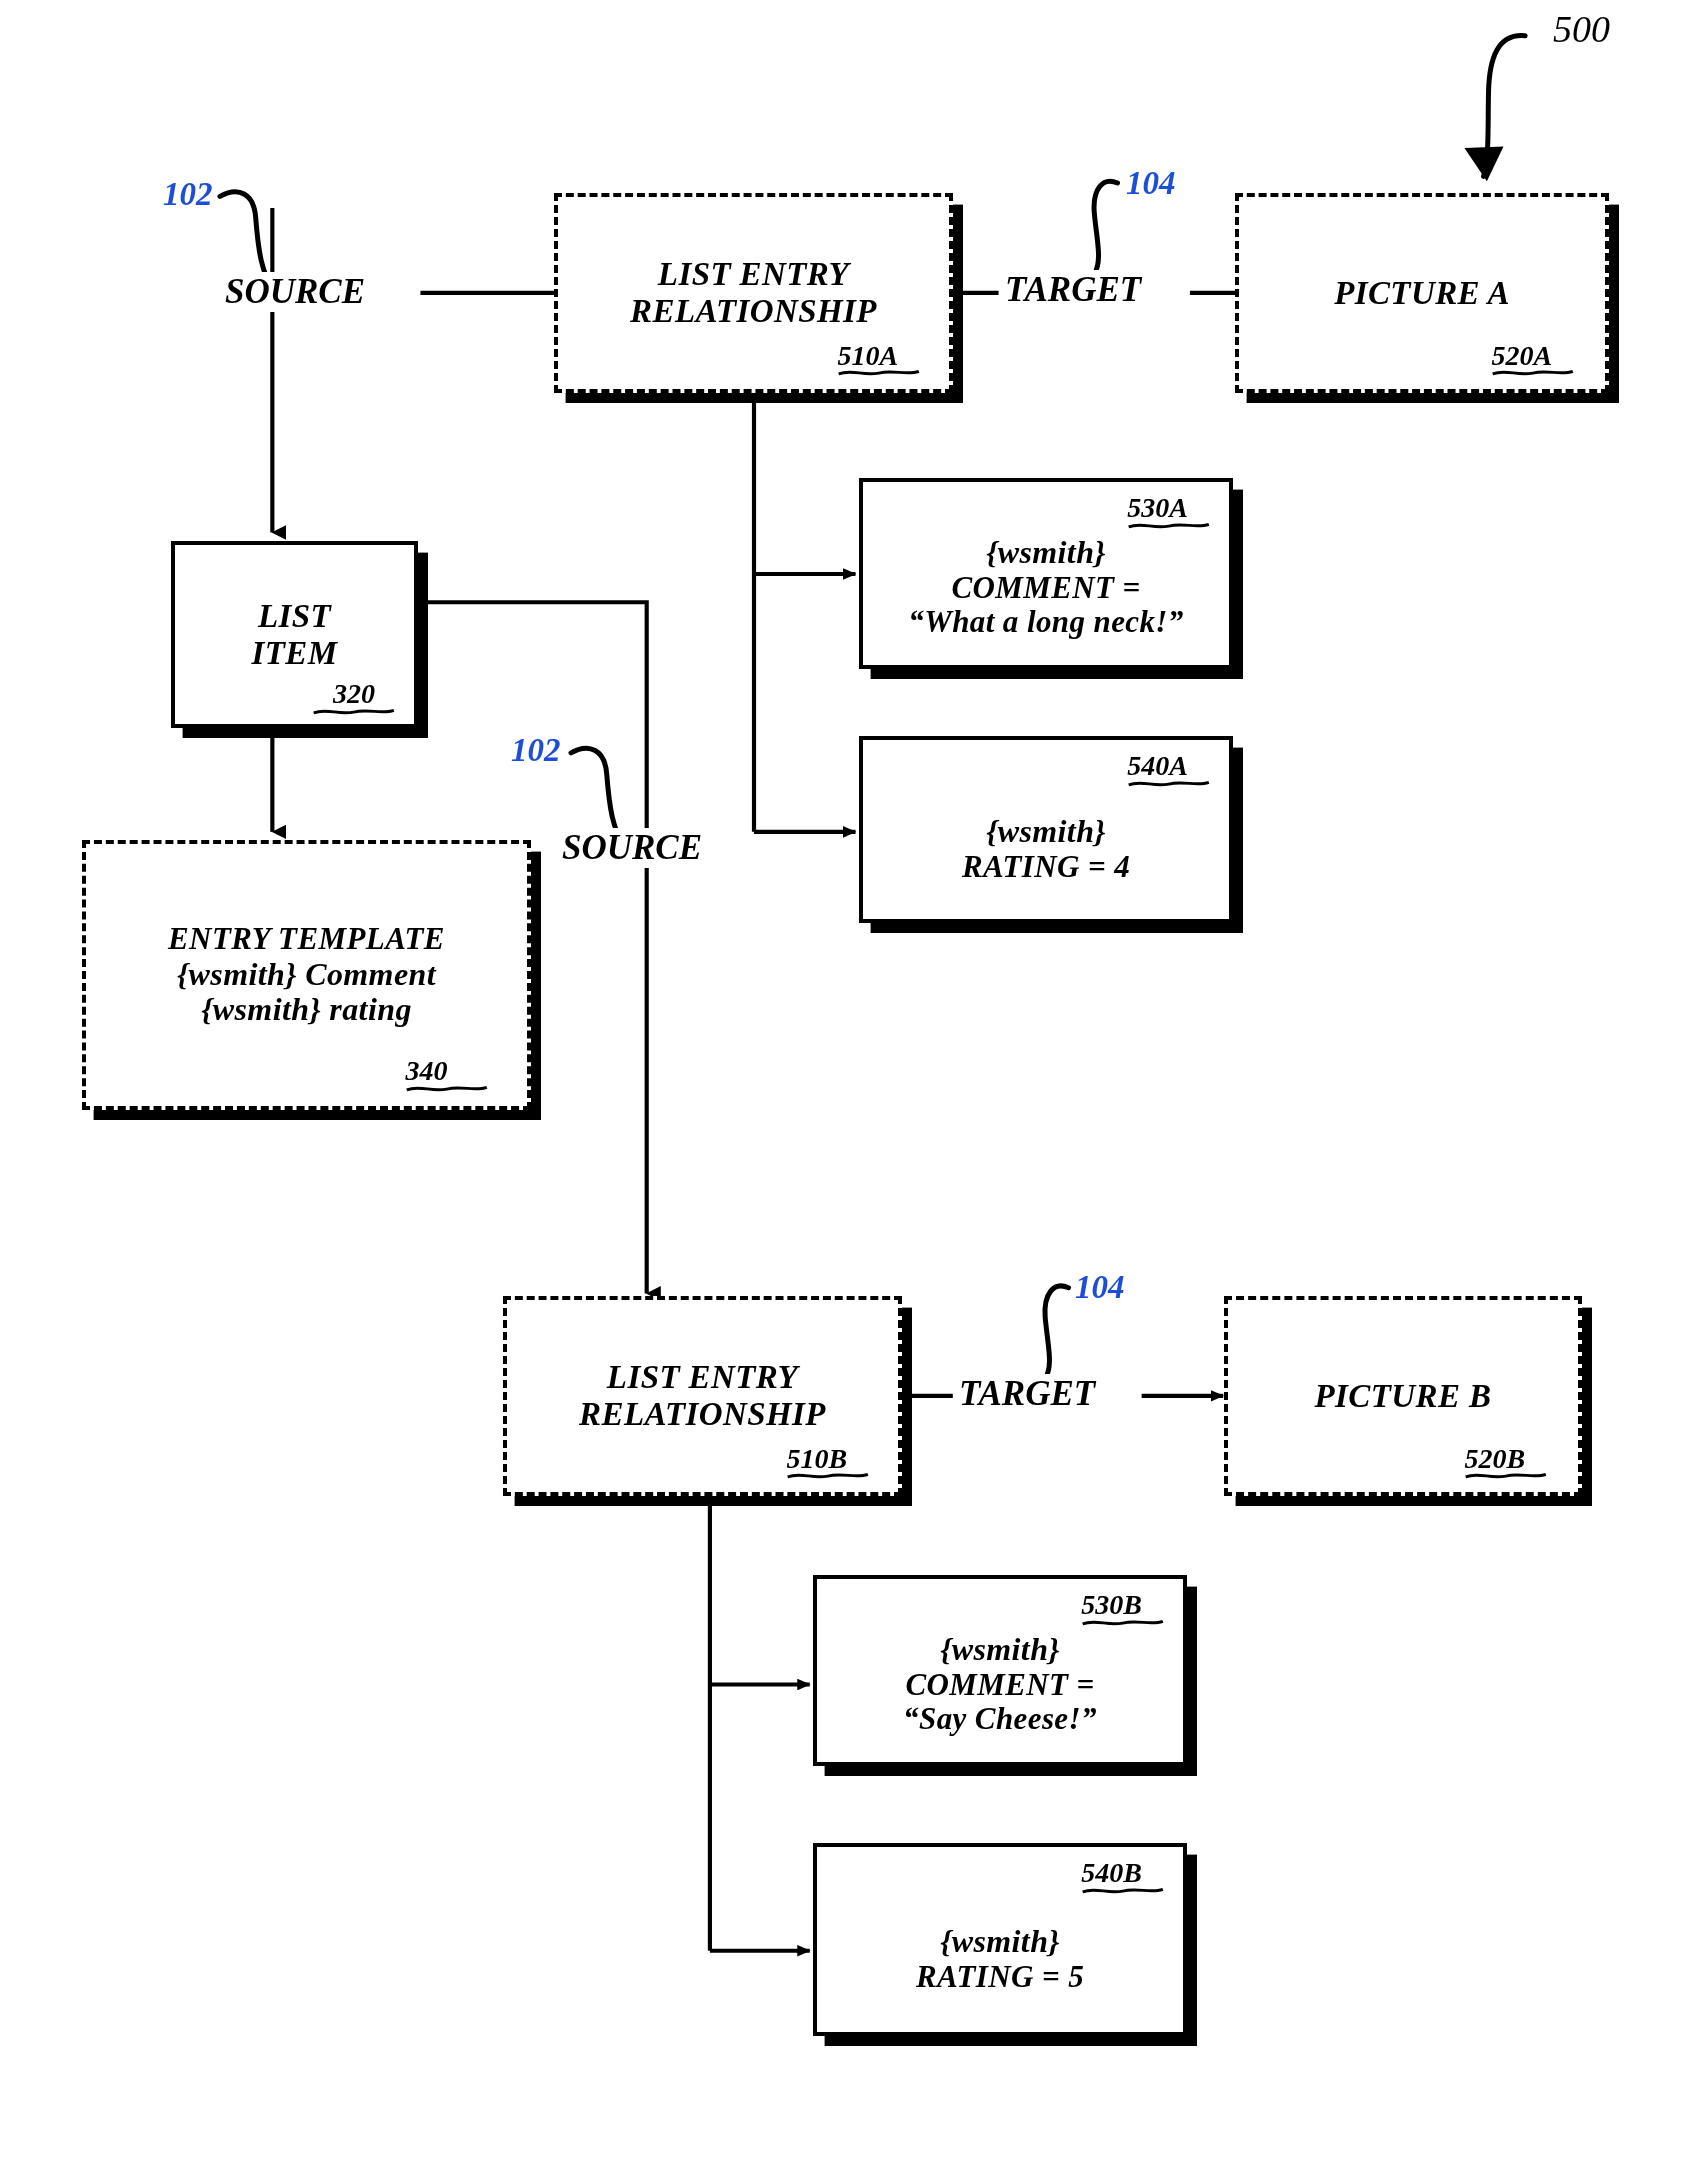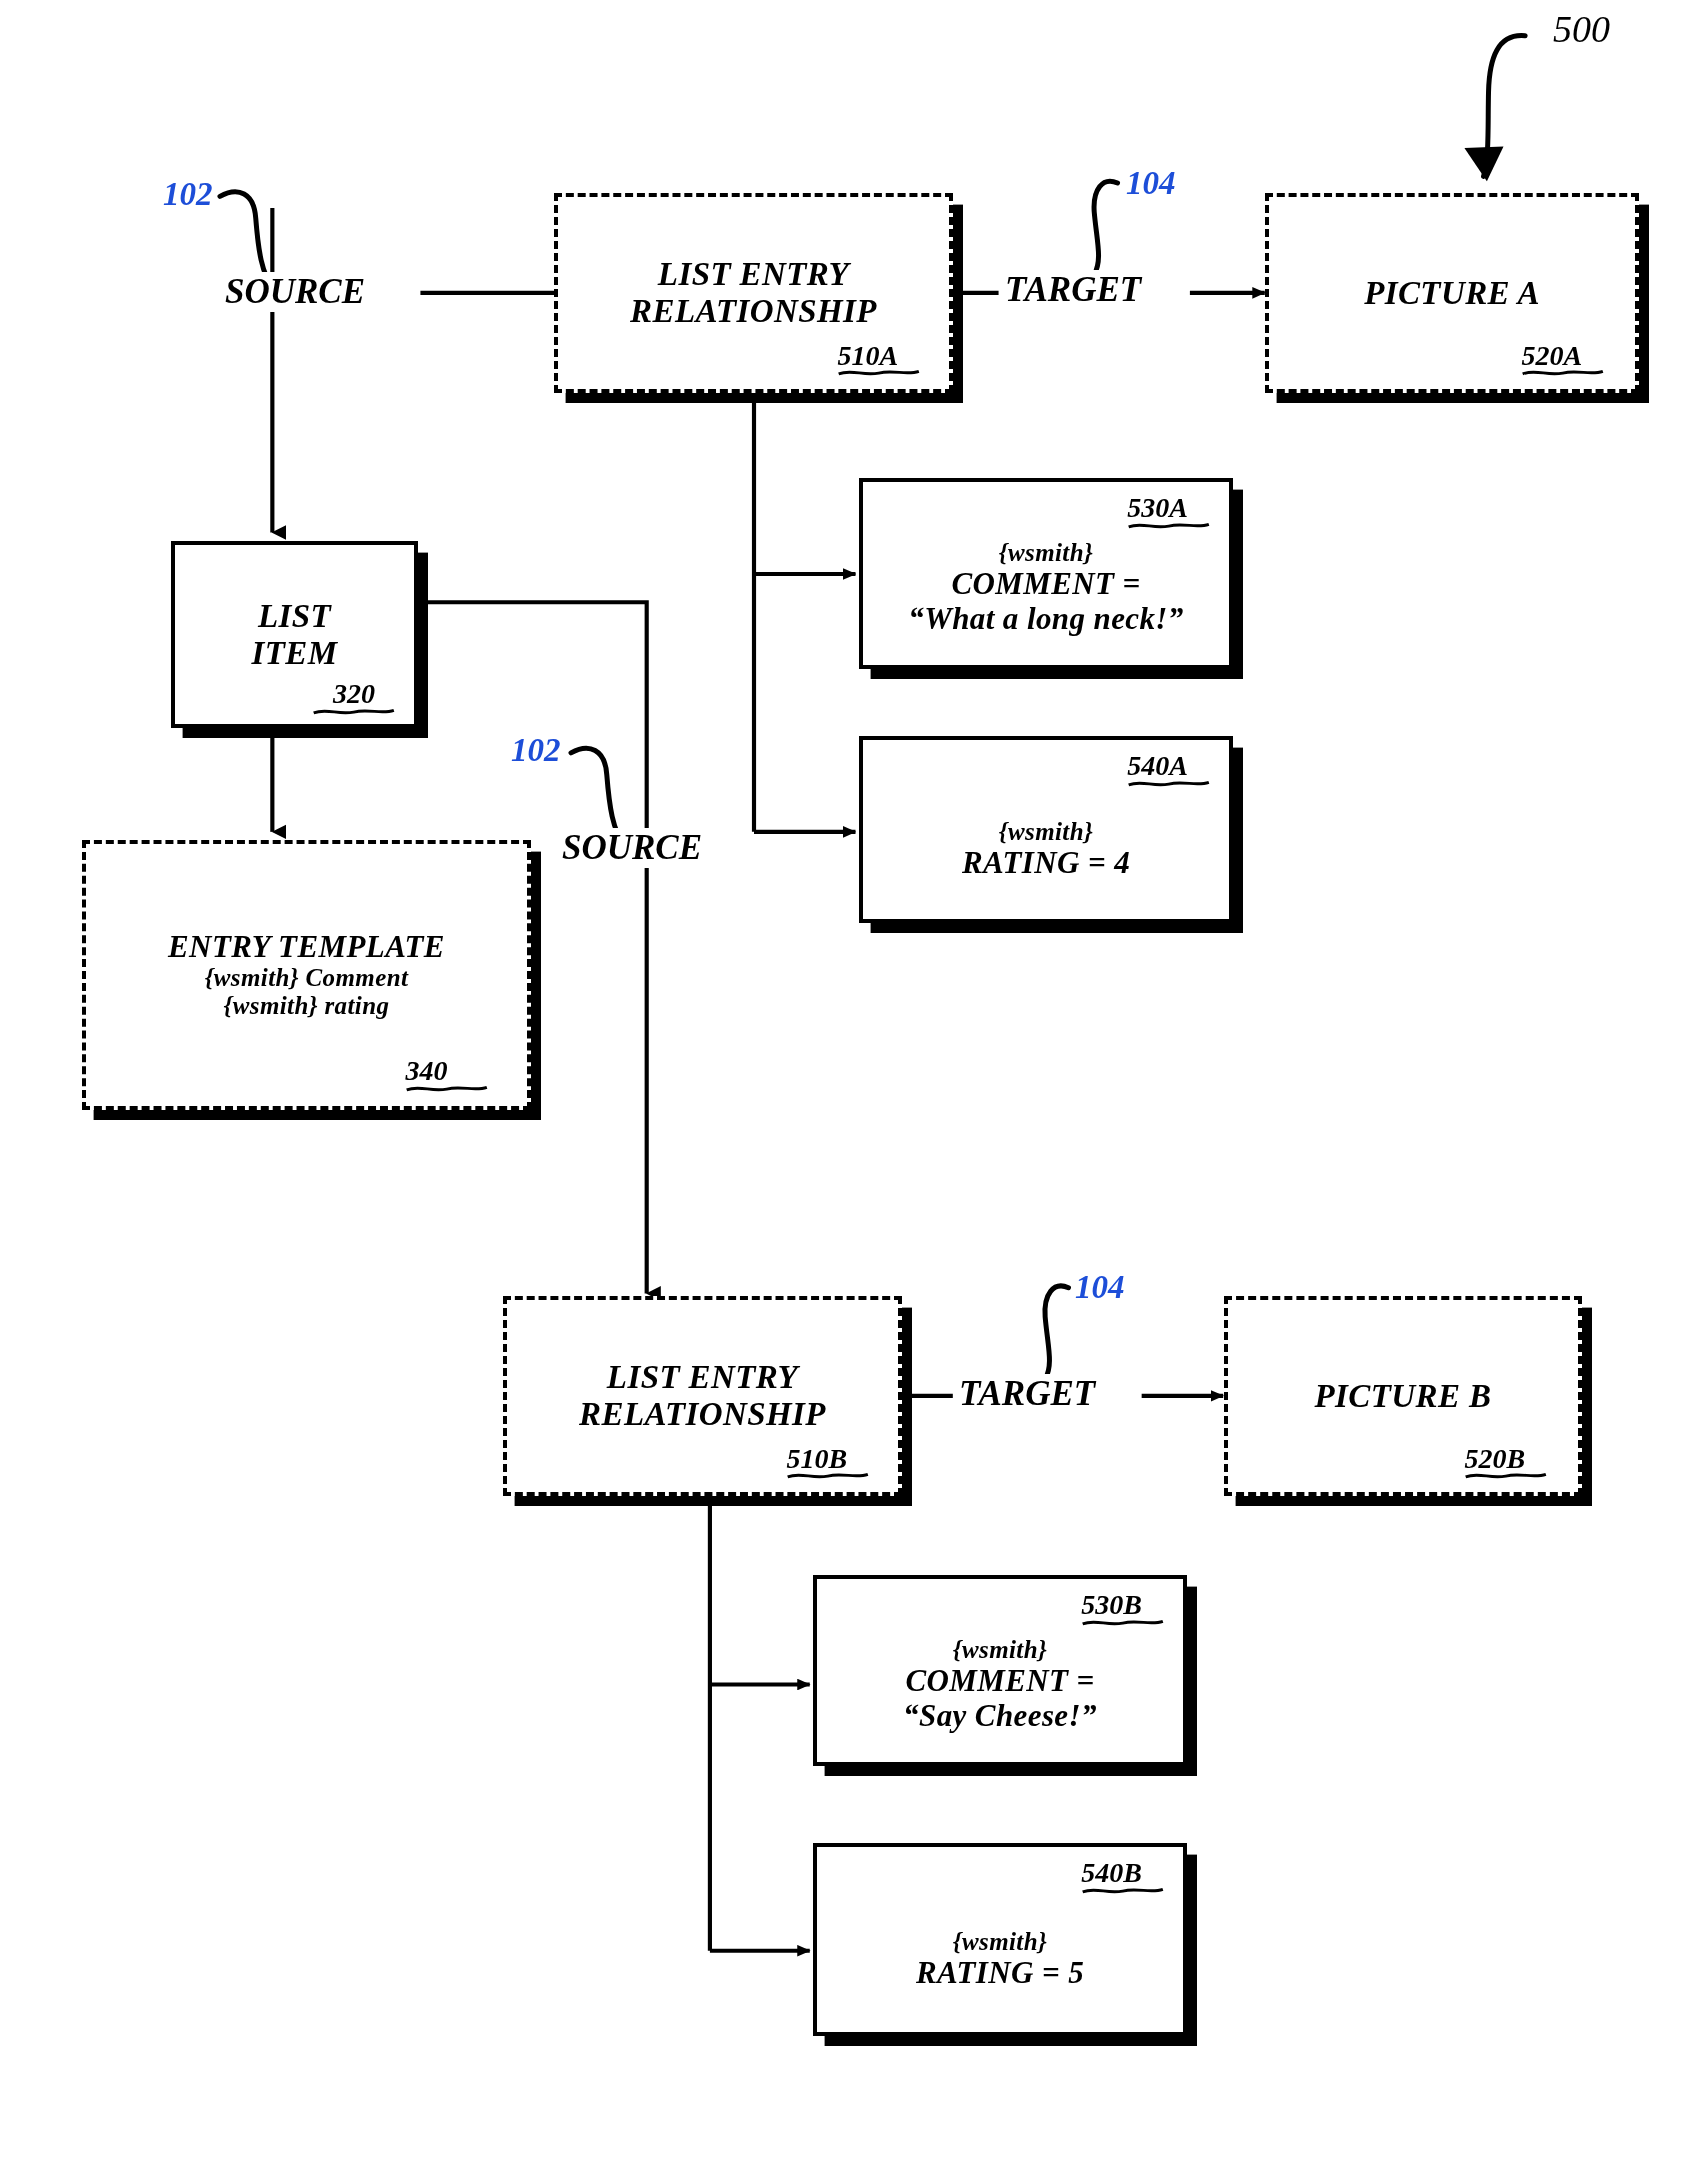--- a/index.html
+++ b/index.html
@@ -45,21 +45,21 @@
   .node-text {
     font-style: italic;
     font-weight: bold;
     color: #000000;
     text-align: center;
     line-height: 1.12;
     letter-spacing: 0.4px;
   }
   .t-big { font-size: 33px; }
   .t-mid { font-size: 31px; }
-  .t-sm  { font-size: 25px; }
+  .t-sm  { font-size: 32px; }
 
   
   .ref {
     position: absolute;
     font-style: italic;
     font-weight: bold;
     font-size: 28px;
     color: #000000;
     white-space: nowrap;
   }
@@ -178,21 +178,21 @@
     <div class="ref" style="right:28px; bottom:11.6px;">
       <span>510A</span>
       <span class="wave">
         <svg viewBox="0 0 100 11" preserveAspectRatio="none">
             <path d="M2,7 C18,1 32,10 50,6 C68,2 84,9 98,4" stroke="#000" stroke-width="3.4" fill="none"></path>
           </svg>
       </span>
     </div>
   </div>
 
-  <div class="node dashed" style="left:1265px; top:193px; width:374px; height:200px;">
+  <div class="node dashed" style="left:1235px; top:193px; width:374px; height:200px;">
     <div class="node-text t-big">PICTURE A</div>
     <div class="ref" style="right:30px; bottom:11.6px;">
       <span>520A</span>
       <span class="wave">
         <svg viewBox="0 0 100 11" preserveAspectRatio="none">
             <path d="M2,7 C18,1 32,10 50,6 C68,2 84,9 98,4" stroke="#000" stroke-width="3.4" fill="none"></path>
           </svg>
       </span>
     </div>
   </div>

